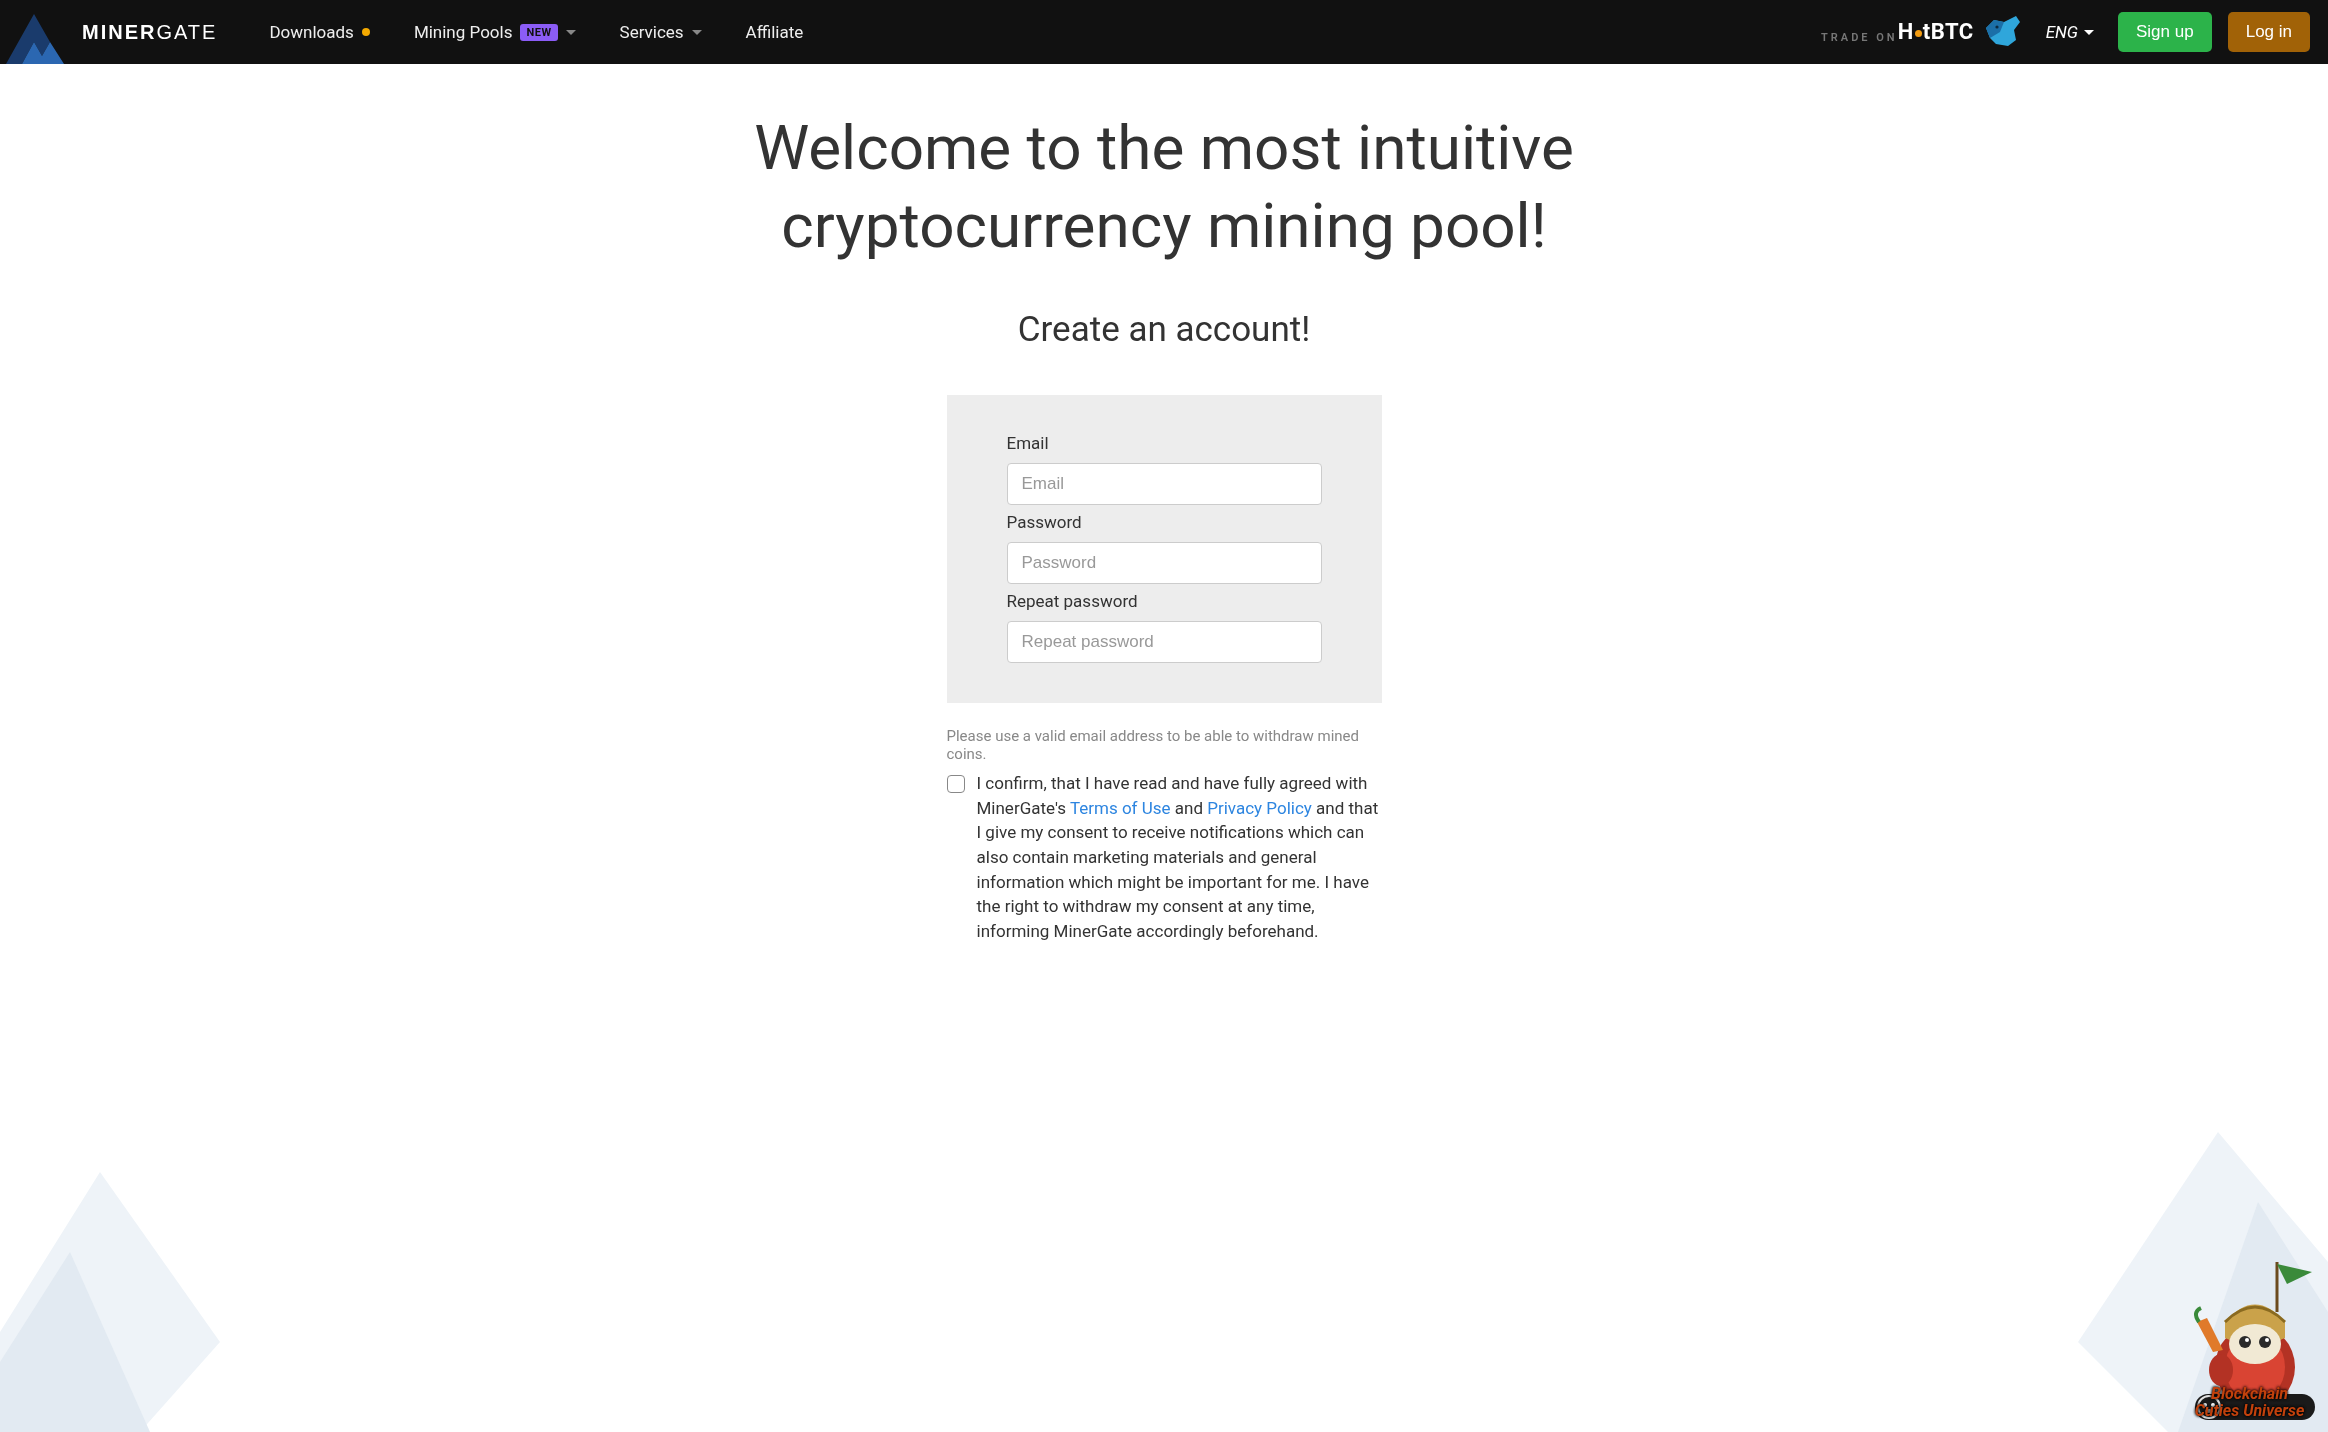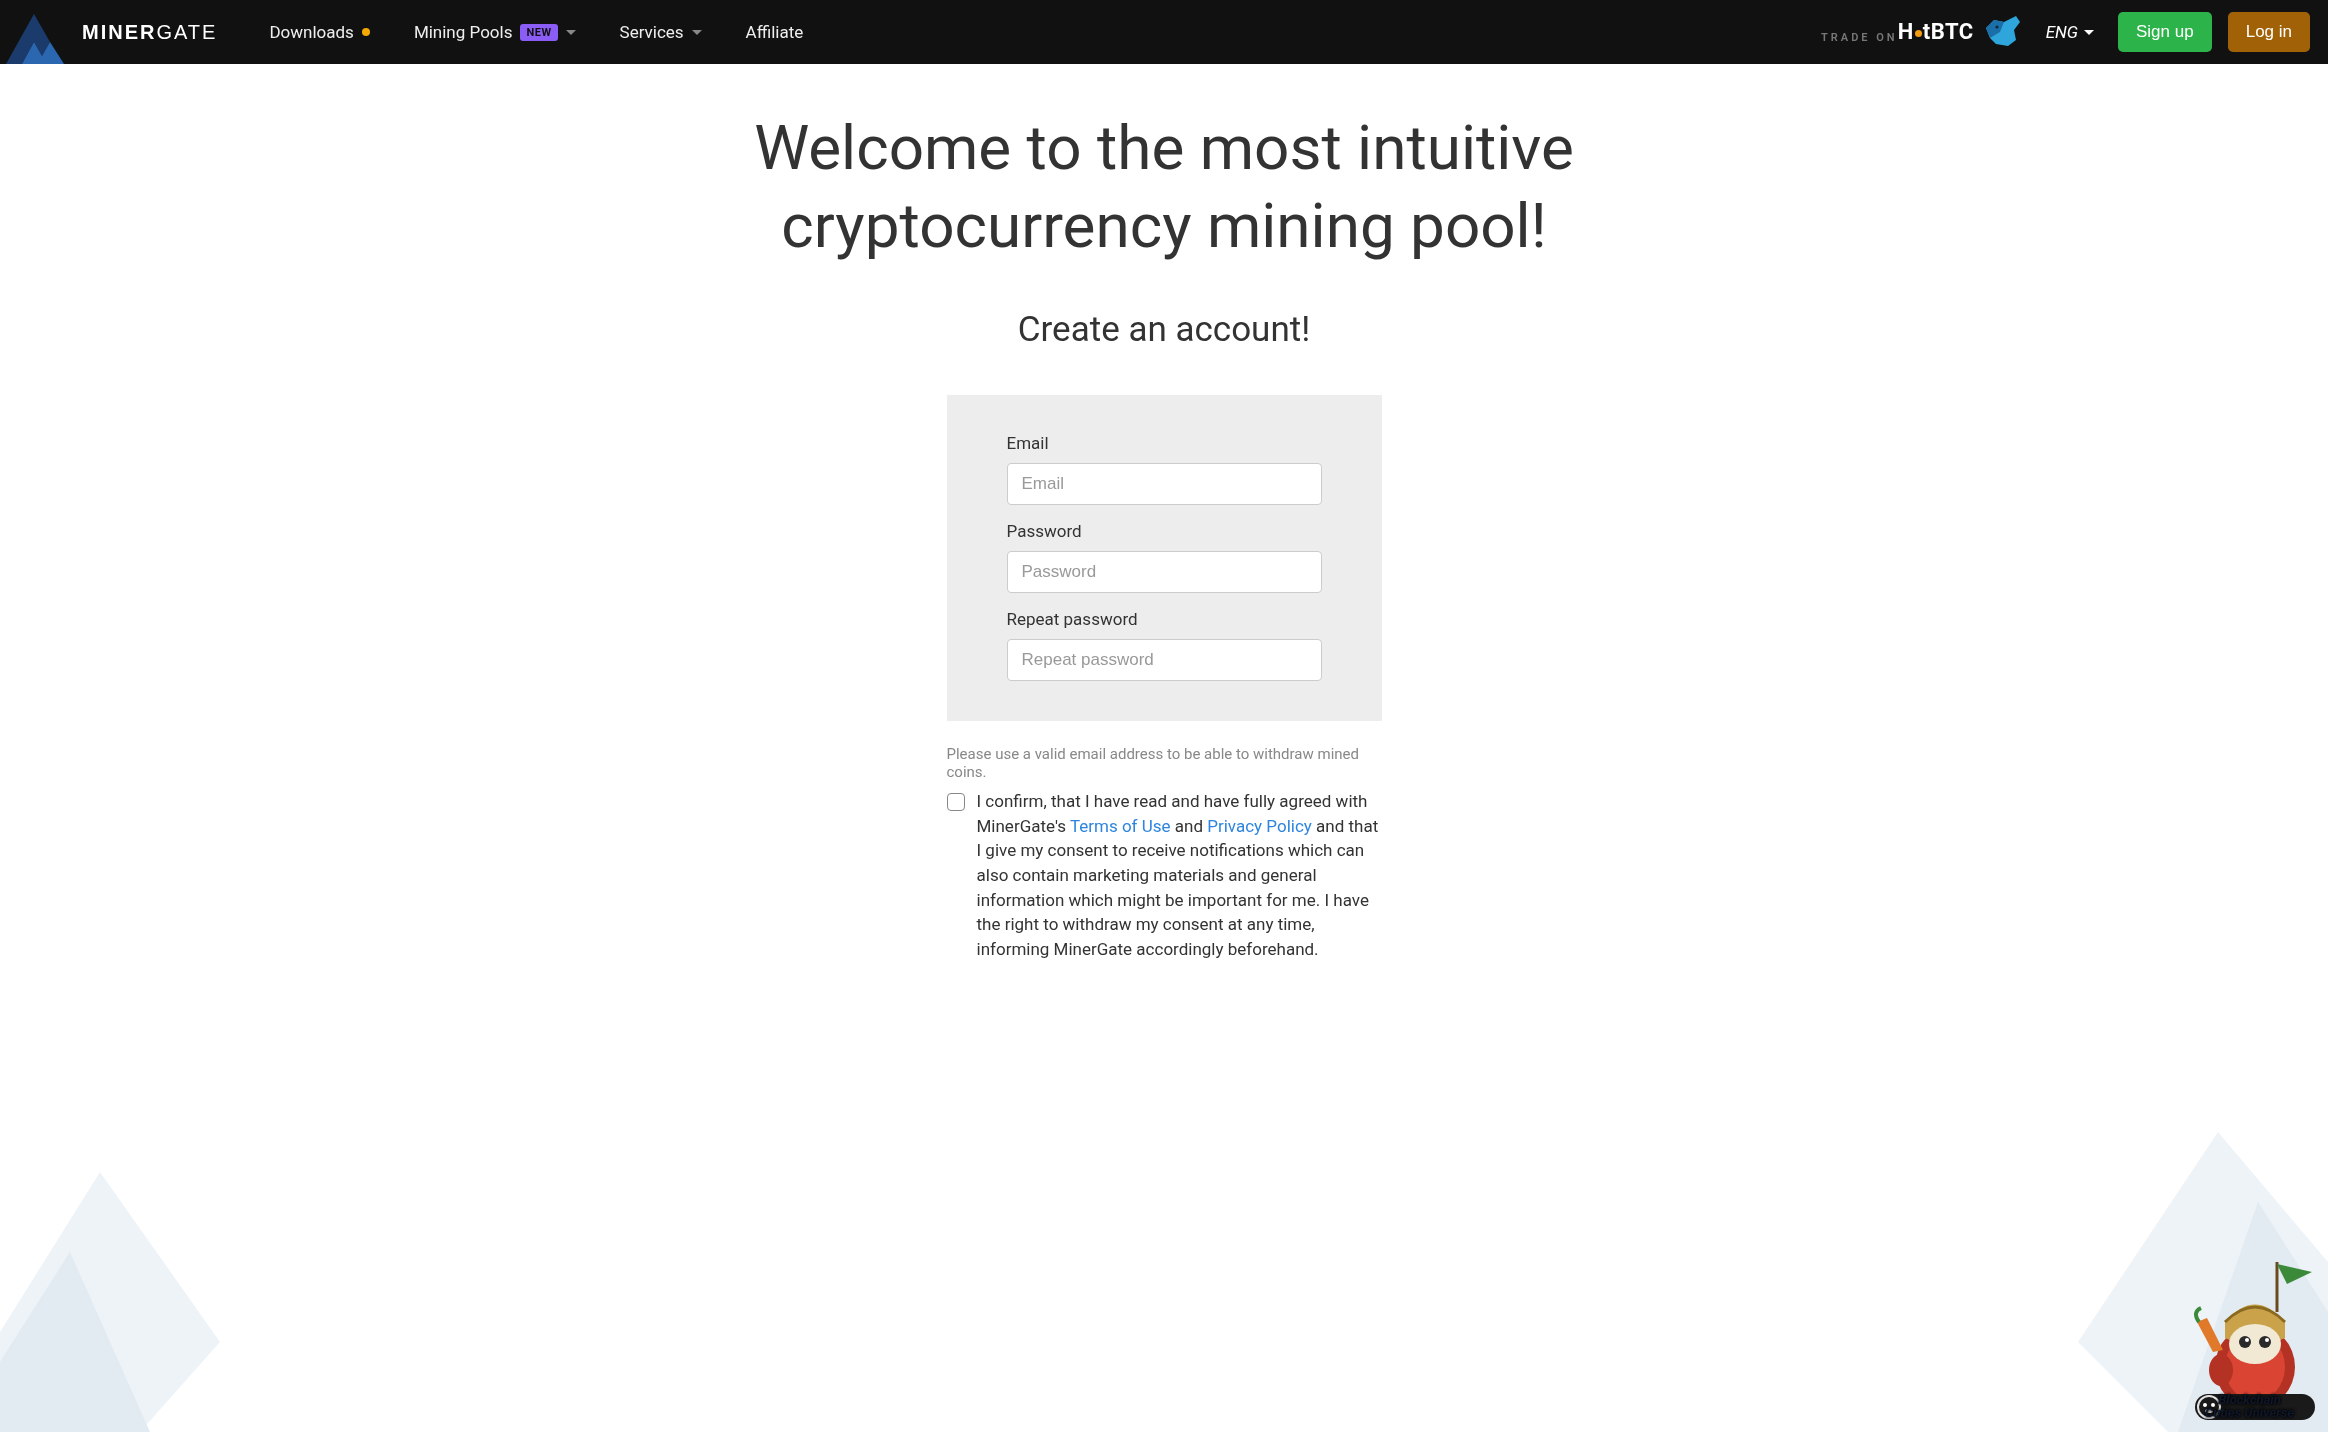--- a/index.html
+++ b/index.html
@@ -162,21 +162,21 @@
   margin-bottom: 45px;
 }
 
 .form-box {
   background: #ededed;
   width: 435px;
   margin: 0 auto;
   padding: 38px 60px 40px;
   text-align: left;
 }
-.field { margin-bottom: 16px; }
+.field { margin-bottom: 7px; }
 .field label {
   display: block;
   font-size: 17px;
   color: #333;
   margin-bottom: 10px;
 }
 .field input {
   width: 100%;
   height: 42px;
   border: 1px solid #ccc;
@@ -234,22 +234,22 @@
   bottom: 6px;
   width: 145px;
   z-index: 3;
   cursor: pointer;
 }
 .cuties svg { width: 100%; height: auto; }
 .cuties-label {
   position: absolute;
   bottom: 6px; left: 0; right: 0;
   text-align: center;
-  color: #0f172a;
-  font-size: 13px;
+  color: #c2410c;
+  font-size: 16px;
   font-weight: 700;
   font-style: italic;
   text-shadow: 0 0 3px #000, 0 0 3px #000;
   line-height: 1.05;
 }
 </style>
 </head>
 <body>
 
 <div class="header">

